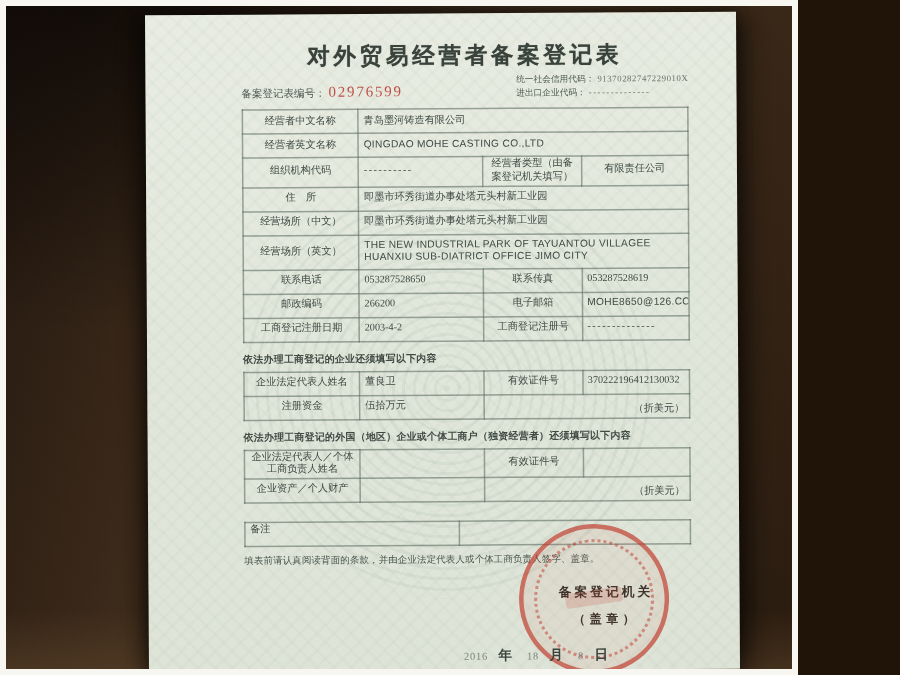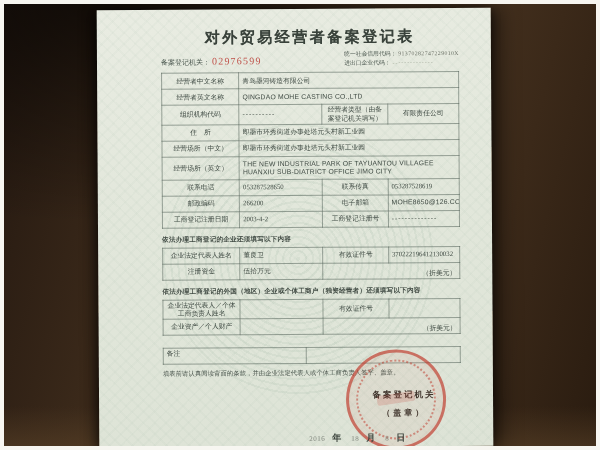--- a/index.html
+++ b/index.html
@@ -3,21 +3,21 @@
 <meta charset="utf-8">
 <style>
   html,body{margin:0;padding:0;}
   body{
     width:600px;height:450px;overflow:hidden;
     font-family:"Liberation Serif","DejaVu Serif",serif;
     background:#201409;
   }
   
   .photo{
-    position:relative;width:600px;height:450px;box-sizing:border-box;
+    position:relative;width:532px;height:450px;box-sizing:border-box;
     border:4px solid #f7f6f1;
     background:
       radial-gradient(130% 95% at 12% 0%, rgba(0,0,0,.6), transparent 52%),
       linear-gradient(to top, rgba(90,66,40,.55) 0%, transparent 9%),
       linear-gradient(104deg,#241810 0%,#3d2b1b 28%,#4d3824 55%,#3b2919 80%,#2a1c10 100%);
     overflow:hidden;
   }
   
   .paper{
     position:absolute;left:94px;top:5px;width:394px;height:438px;
@@ -105,21 +105,21 @@
 
 <div class="photo">
   <div class="paper">
 
     <div class="content">
 
       <div class="title">对外贸易经营者备案登记表</div>
 
       <div class="headrow">
         <div class="form-no">
-          <span>备案登记机关：</span><span class="fn-value">02976599</span>
+          <span>备案登记表编号：</span><span class="fn-value">02976599</span>
         </div>
         <div class="meta">
           <div class="meta-line">
             <span>统一社会信用代码：</span><span class="meta-val">91370282747229010X</span>
           </div>
           <div class="meta-line">
             <span>进出口企业代码：</span><span class="meta-val dashes">--------------</span>
           </div>
         </div>
       </div>

